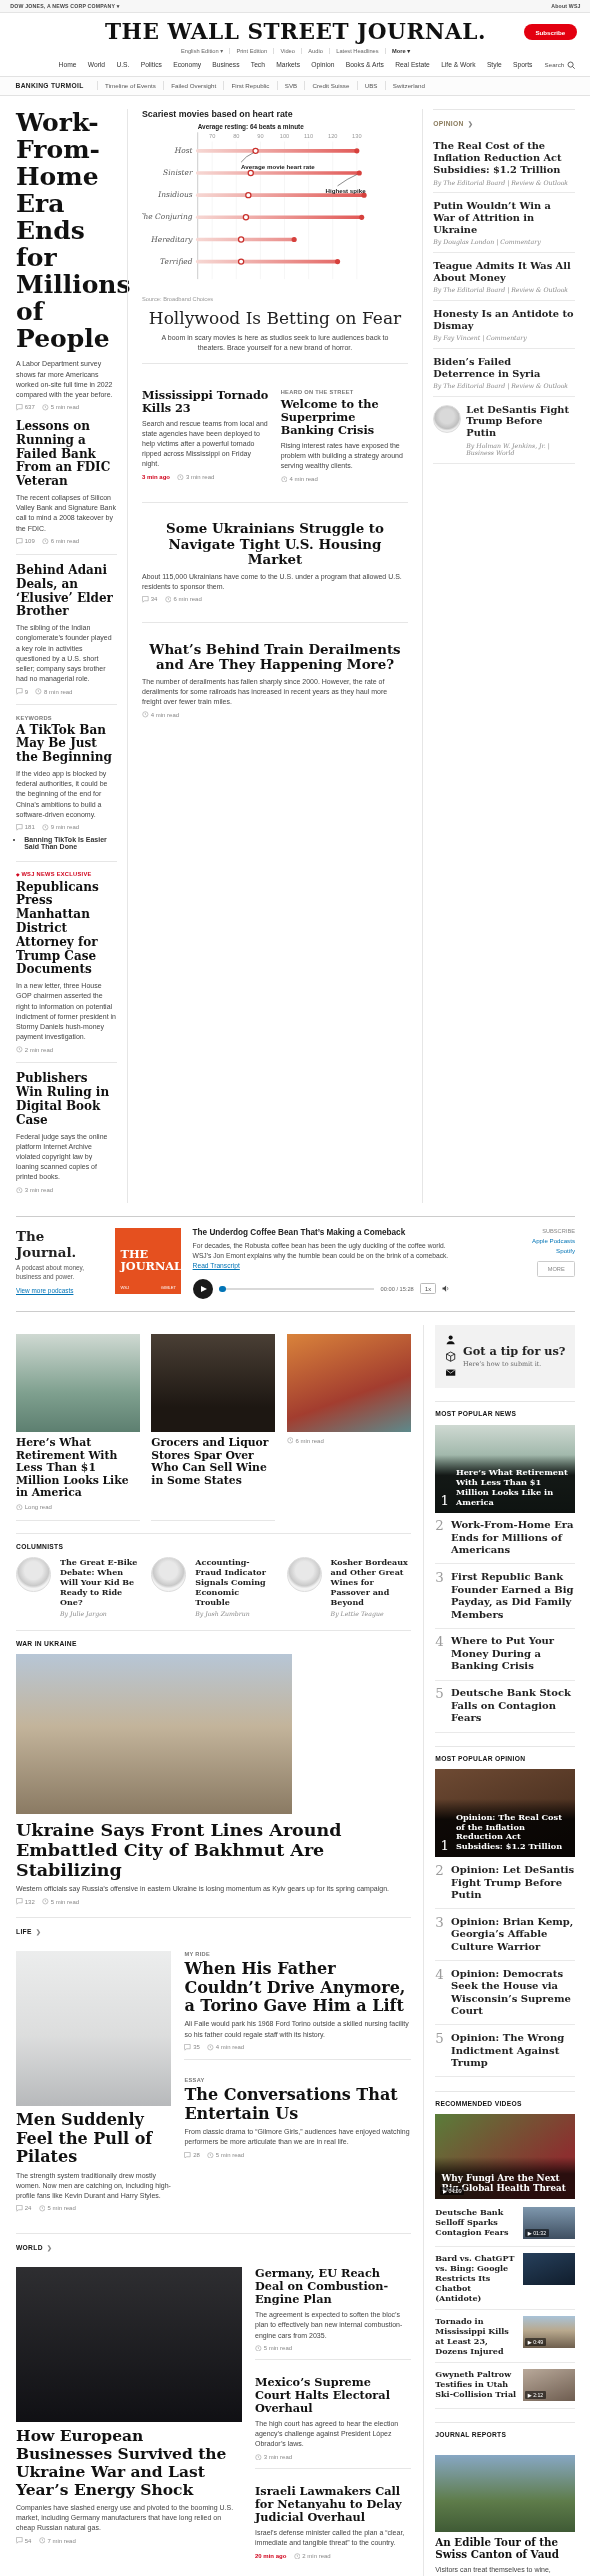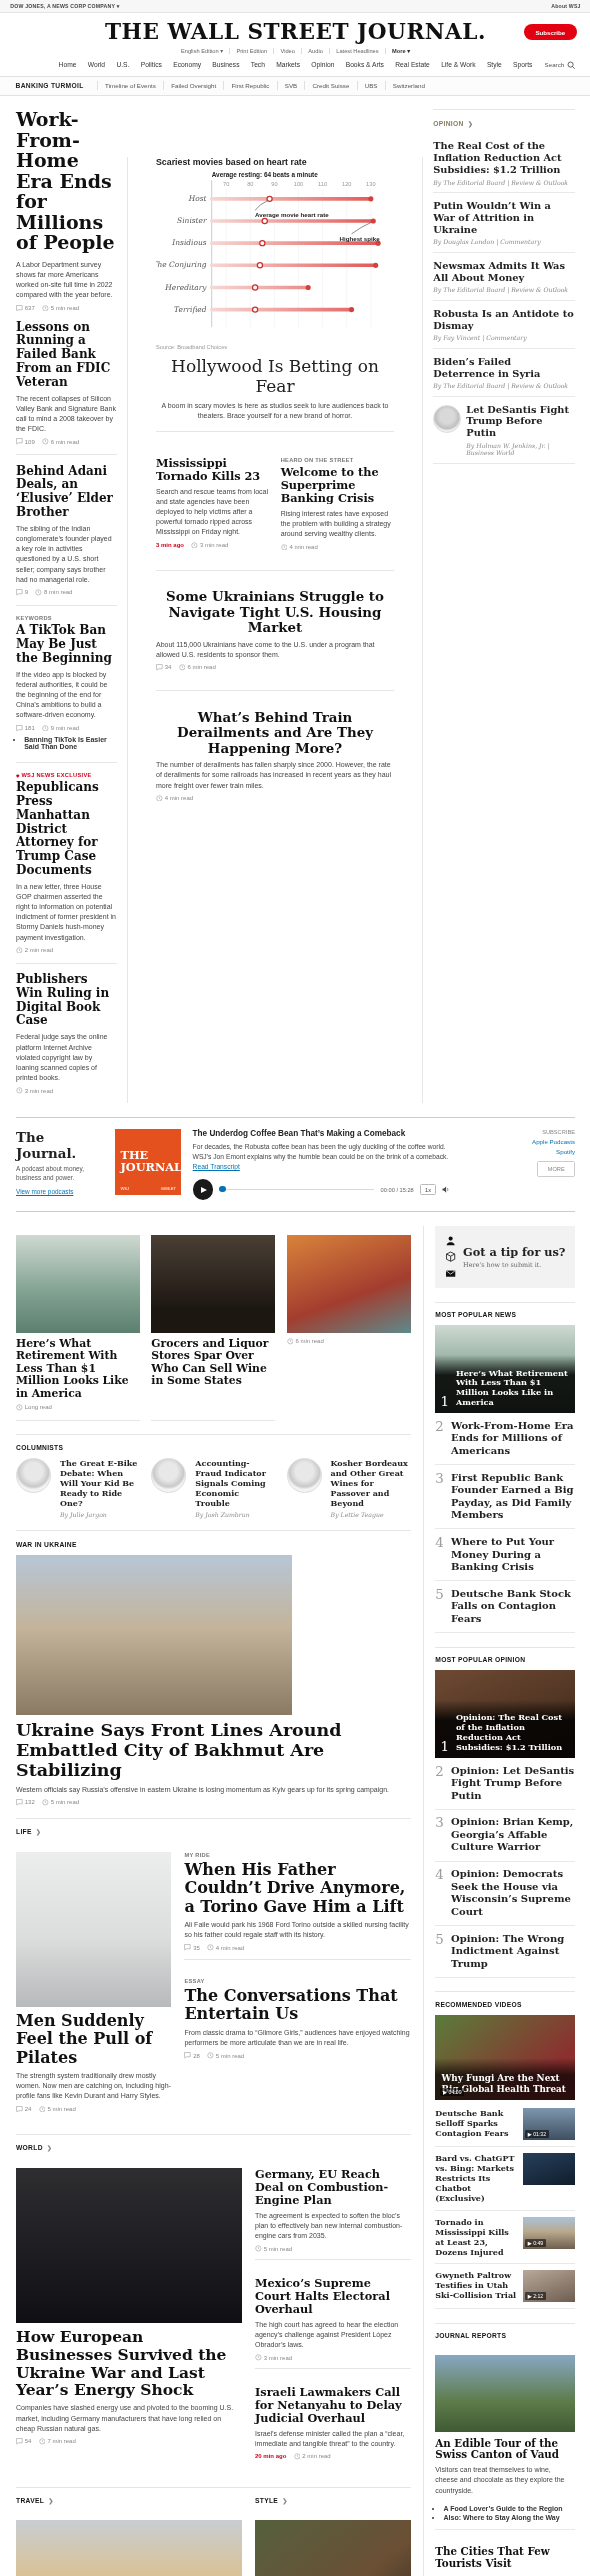--- a/index.html
+++ b/index.html
@@ -57,23 +57,23 @@
   .g-miami{background:linear-gradient(160deg,#d9833b,#a33d2f 60%,#5d8a8c);}
   .g-fungi{background:linear-gradient(140deg,#5a7d3a,#8c2f2f 75%);}
   .g-goldman{background:linear-gradient(160deg,#6e4a33,#3a2417);}
   .g-city{background:linear-gradient(180deg,#7e97ad,#3f4f61);}
   .g-swiss{background:linear-gradient(180deg,#87a7c4,#5e7c4a 60%,#3f5a35);}
   .g-paltrow{background:linear-gradient(160deg,#b9a99a,#6e5d50);}
   .g-tech{background:linear-gradient(160deg,#27405c,#101d2c);}
   
   .top-grid{display:grid;grid-template-columns:111px 1fr 152px;gap:0;padding-top:13.4px;}
   .tg-left{padding-right:10.3px;}
-  .tg-mid{border-left:0.5px solid #e6e6e6;border-right:0.5px solid #e6e6e6;padding:0 28px;margin-top:48px;}
+  .tg-mid{border-left:0.5px solid #e6e6e6;border-right:0.5px solid #e6e6e6;padding:0 14px;}
   .tg-right{padding-left:10.3px;}
-  .lead-title{font-size:19px;line-height:1.08;margin:0 0 7.2px;}
+  .lead-title{font-size:25px;line-height:1.08;margin:0 0 7.2px;}
   .left-story .s-title{font-size:12px;}
   .left-story{padding:9.3px 0;border-bottom:0.5px solid #e6e6e6;}
   .left-story:last-child{border-bottom:none;}
   
   .chart-title{font-weight:700;font-size:8.8px;margin:0 0 3.1px;color:#222;}
   .chart-src{font-size:5.7px;color:#999;margin:2.1px 0 5.2px;}
   .holly-title{font-family:"DejaVu Serif",serif;font-weight:400;font-size:17px;text-align:center;margin:4.1px 0 5.2px;color:#222;}
   .holly-sum{text-align:center;font-size:7px;color:#444;line-height:1.5;margin:0 auto 3.1px;max-width:247px;}
   .mid-two{display:grid;grid-template-columns:1fr 1fr;gap:11.3px;border-top:0.5px solid #e6e6e6;margin-top:9.3px;padding-top:10.3px;}
   .mid-two .s-title{font-size:11.3px;}
@@ -522,25 +522,25 @@
       <div>
           <article class="op-item">
     <h3>The Real Cost of the Inflation Reduction Act Subsidies: $1.2 Trillion</h3>
     <div class="op-by">By The Editorial Board | Review &amp; Outlook</div>
   </article>
           <article class="op-item">
     <h3>Putin Wouldn’t Win a War of Attrition in Ukraine</h3>
     <div class="op-by">By Douglas London | Commentary</div>
   </article>
           <article class="op-item">
-    <h3>Newsmax Admits It Was All About Money</h3>
+    <h3>Teague Admits It Was All About Money</h3>
     <div class="op-by">By The Editorial Board | Review &amp; Outlook</div>
   </article>
           <article class="op-item">
-    <h3>Robusta Is an Antidote to Dismay</h3>
+    <h3>Honesty Is an Antidote to Dismay</h3>
     <div class="op-by">By Fay Vincent | Commentary</div>
   </article>
           <article class="op-item">
     <h3>Biden’s Failed Deterrence in Syria</h3>
     <div class="op-by">By The Editorial Board | Review &amp; Outlook</div>
   </article>
           <article class="op-item" data-avatar="y">
     <h3>Let DeSantis Fight Trump Before Putin</h3>
     <div class="op-by">By Holman W. Jenkins, Jr. | Business World</div>
   </article>
@@ -965,21 +965,21 @@
           <span class="rv-dur"><span>▶</span> <span>04:09</span></span>
         </div>
         <div>
             <div class="rv-item">
     <h4>Deutsche Bank Selloff Sparks Contagion Fears</h4>
     <span class="rv-thumb opt g-city">
                 <span class="rv-dur opt"><span>▶</span> <i style="font-style:normal">01:32</i></span>
               </span>
   </div>
             <div class="rv-item">
-    <h4>Bard vs. ChatGPT vs. Bing: Markets Restricts Its Chatbot (Exclusive)</h4>
+    <h4>Bard vs. ChatGPT vs. Bing: Google Restricts Its Chatbot (Antidote)</h4>
     <span class="rv-thumb opt g-tech"></span>
   </div>
             <div class="rv-item">
     <h4>Tornado in Mississippi Kills at Least 23, Dozens Injured</h4>
     <span class="rv-thumb opt g-sky">
                 <span class="rv-dur opt"><span>▶</span> <i style="font-style:normal">0:49</i></span>
               </span>
   </div>
             <div class="rv-item">
     <h4>Gwyneth Paltrow Testifies in Utah Ski-Collision Trial</h4>

